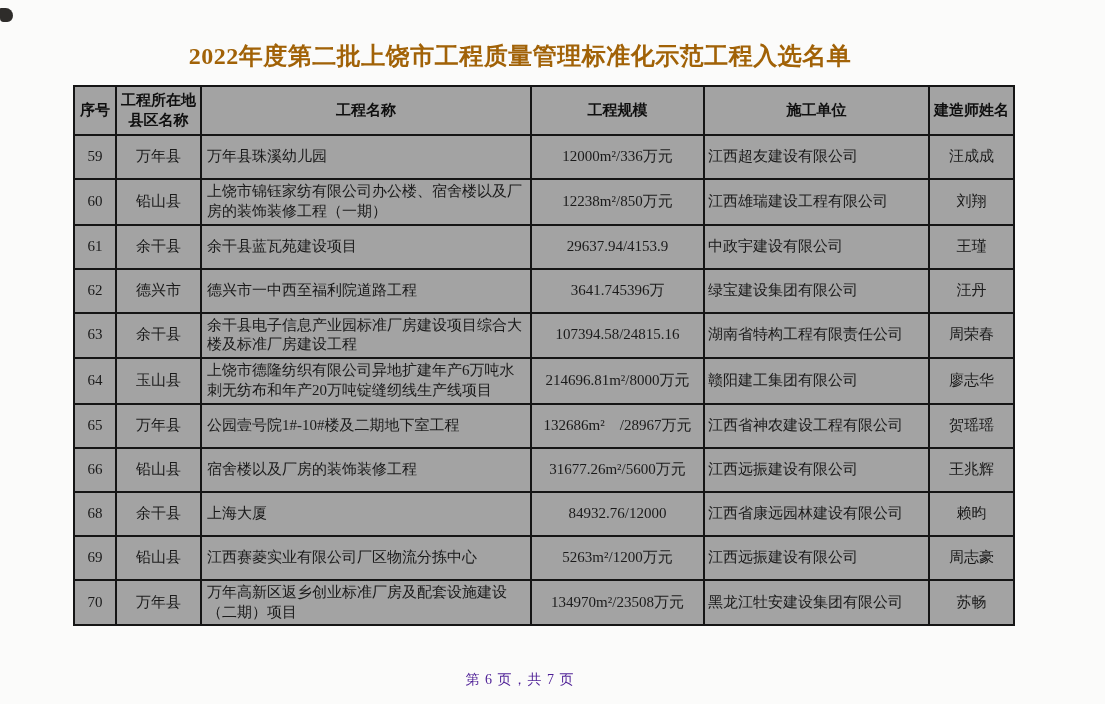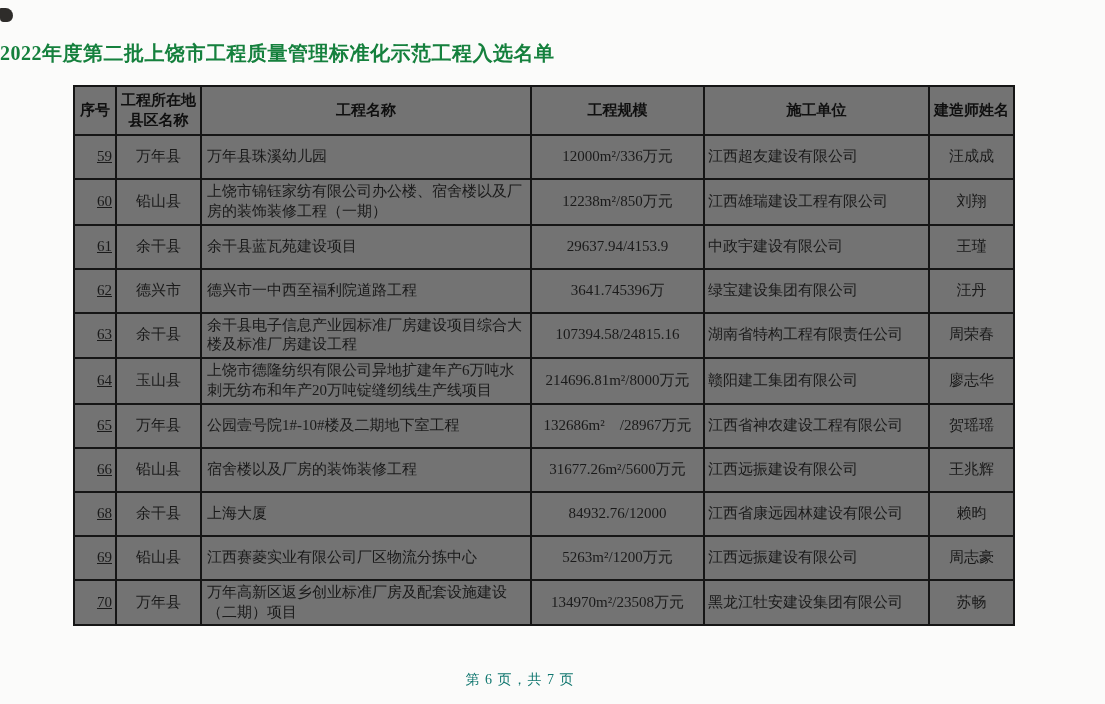--- a/index.html
+++ b/index.html
@@ -18,69 +18,69 @@
     position: absolute; left: 0; top: 8px;
     width: 13px; height: 14px;
     background: #2e2c2a;
     border-radius: 1px 70% 55% 35%;
   }
 
   .page-title {
     position: absolute;
     top: 40px; left: 0;
     width: 1040px;
-    text-align: left;
-    font-size: 20px;
+    text-align: center;
+    font-size: 24px;
     font-weight: bold;
     letter-spacing: 0.5px;
     font-family: "Liberation Serif", "DejaVu Serif", serif;
-    color: #15803d;
+    color: #a16207;
   }
 
   table.doc-table {
     position: absolute;
     left: 73px; top: 85px;
     width: 940px;
     border-collapse: collapse;
     table-layout: fixed;
-    background: #737373;
+    background: #a3a3a3;
   }
   .doc-table th, .doc-table td {
     border: 2px solid #151515;
     padding: 2px 3px;
     font-size: 15px;
     line-height: 1.32;
     vertical-align: middle;
     overflow: hidden;
   }
   .doc-table thead th {
     height: 49px;
     font-weight: bold;
     text-align: center;
     white-space: pre-line;
     font-size: 15px;
     color: #0f0f0f;
   }
   .doc-table tbody td { height: 44px; }
 
-  td.cell-no       { text-align: right; text-decoration: underline; }
+  td.cell-no       { text-align: center; }
   td.cell-county   { text-align: center; border-radius: 11px; }
   td.cell-project  { text-align: left; padding-left: 5px; padding-right: 2px; }
   td.cell-scale    { text-align: center; white-space: pre; }
   td.cell-builder  { text-align: left; }
   td.cell-engineer { text-align: center; }
 
   .page-footer {
     position: absolute;
     top: 671px; left: 0;
     width: 1040px;
     text-align: center;
     font-size: 14px;
     letter-spacing: 1px;
-    color: #0f766e;
+    color: #4c1d95;
   }
 </style>
 </head>
 <body>
 
 <div class="scan-page">
 
   <div class="corner-smudge"></div>
 
   <div class="page-title">2022年度第二批上饶市工程质量管理标准化示范工程入选名单</div>

